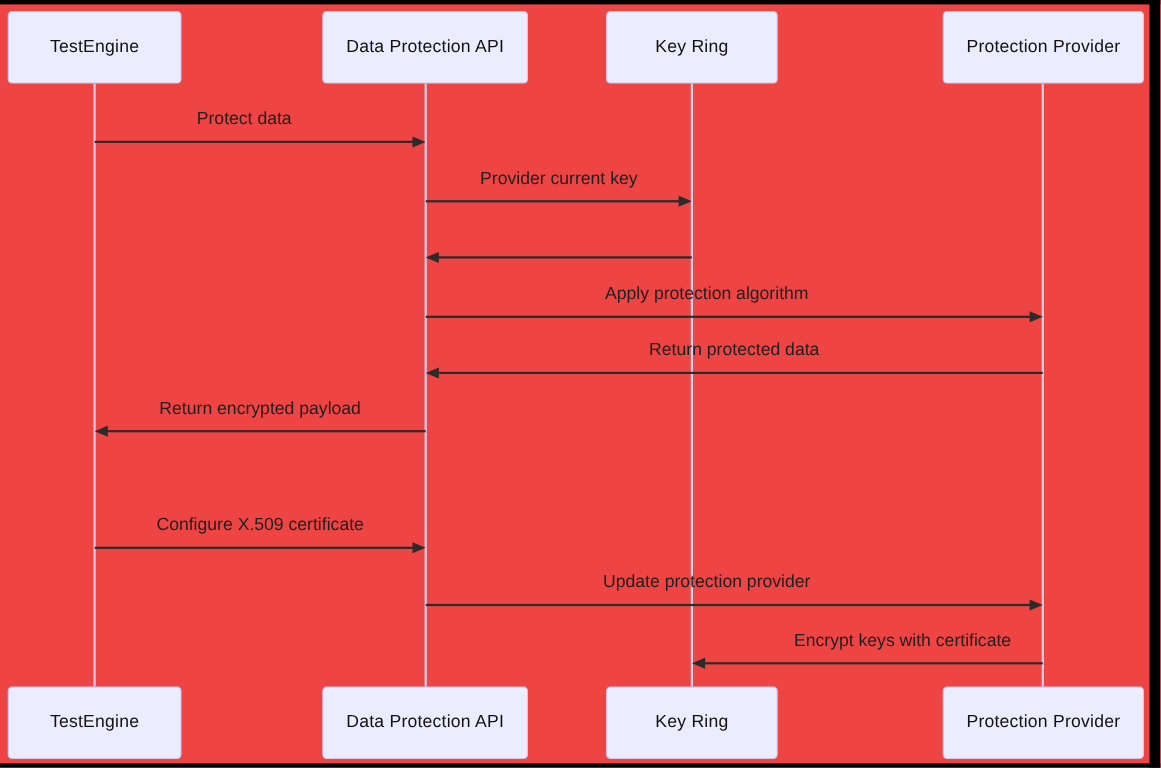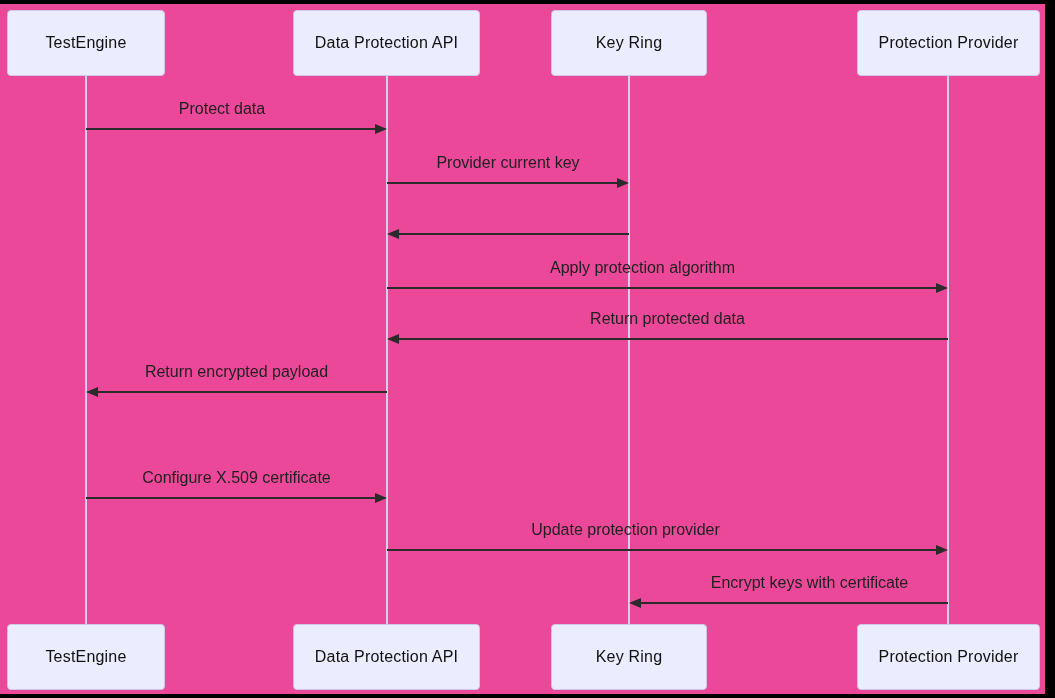--- a/index.html
+++ b/index.html
@@ -4,21 +4,21 @@
 <style>
   html, body { margin: 0; padding: 0; }
   body {
     font-family: "Liberation Sans", "DejaVu Sans", sans-serif;
     background: #ffffff;
   }
   .canvas {
     position: relative;
     width: 1055px;
     height: 698px;
-    background: #ec4899;
+    background: #ef4444;
     overflow: hidden;
   }
   .edge { position: absolute; background: #000000; }
   .edge-top    { left: 0; top: 0; width: 1055px; height: 4px; }
   .edge-right  { right: 0; top: 0; width: 10px; height: 698px; }
   .edge-bottom { left: 0; bottom: 0; width: 1055px; height: 4px; }
 
   .lifeline {
     position: absolute;
     width: 2px;
@@ -135,25 +135,25 @@
 
   <div class="msg-label" style="left:86px; top:361px; width:301px;">Return encrypted payload</div>
   <div class="msg-line" style="left:98px; top:391px; width:289px;"></div>
   <div class="head-left" style="left:86px; top:387px;"></div>
 
 
   <div class="msg-label" style="left:86px; top:467px; width:301px;">Configure X.509 certificate</div>
   <div class="msg-line" style="left:86px; top:497px; width:291px;"></div>
   <div class="head-right" style="left:375px; top:493px;"></div>
 
-  <div class="msg-label" style="left:370px; top:519px; width:511px;">Update protection provider</div>
+  <div class="msg-label" style="left:387px; top:519px; width:511px;">Update protection provider</div>
   <div class="msg-line" style="left:387px; top:549px; width:551px;"></div>
   <div class="head-right" style="left:936px; top:545px;"></div>
 
-  <div class="msg-label" style="left:650px; top:572px; width:319px;">Encrypt keys with certificate</div>
+  <div class="msg-label" style="left:629px; top:572px; width:319px;padding-left:32px;">Encrypt keys with certificate</div>
   <div class="msg-line" style="left:641px; top:602px; width:307px;"></div>
   <div class="head-left" style="left:629px; top:598px;"></div>
 
   <div class="actor-box" style="left:7px;   top:624px; width:158px;">
     <span>TestEngine</span>
   </div>
   <div class="actor-box" style="left:293px; top:624px; width:187px;">
     <span>Data Protection API</span>
   </div>
   <div class="actor-box" style="left:551px; top:624px; width:156px;">

